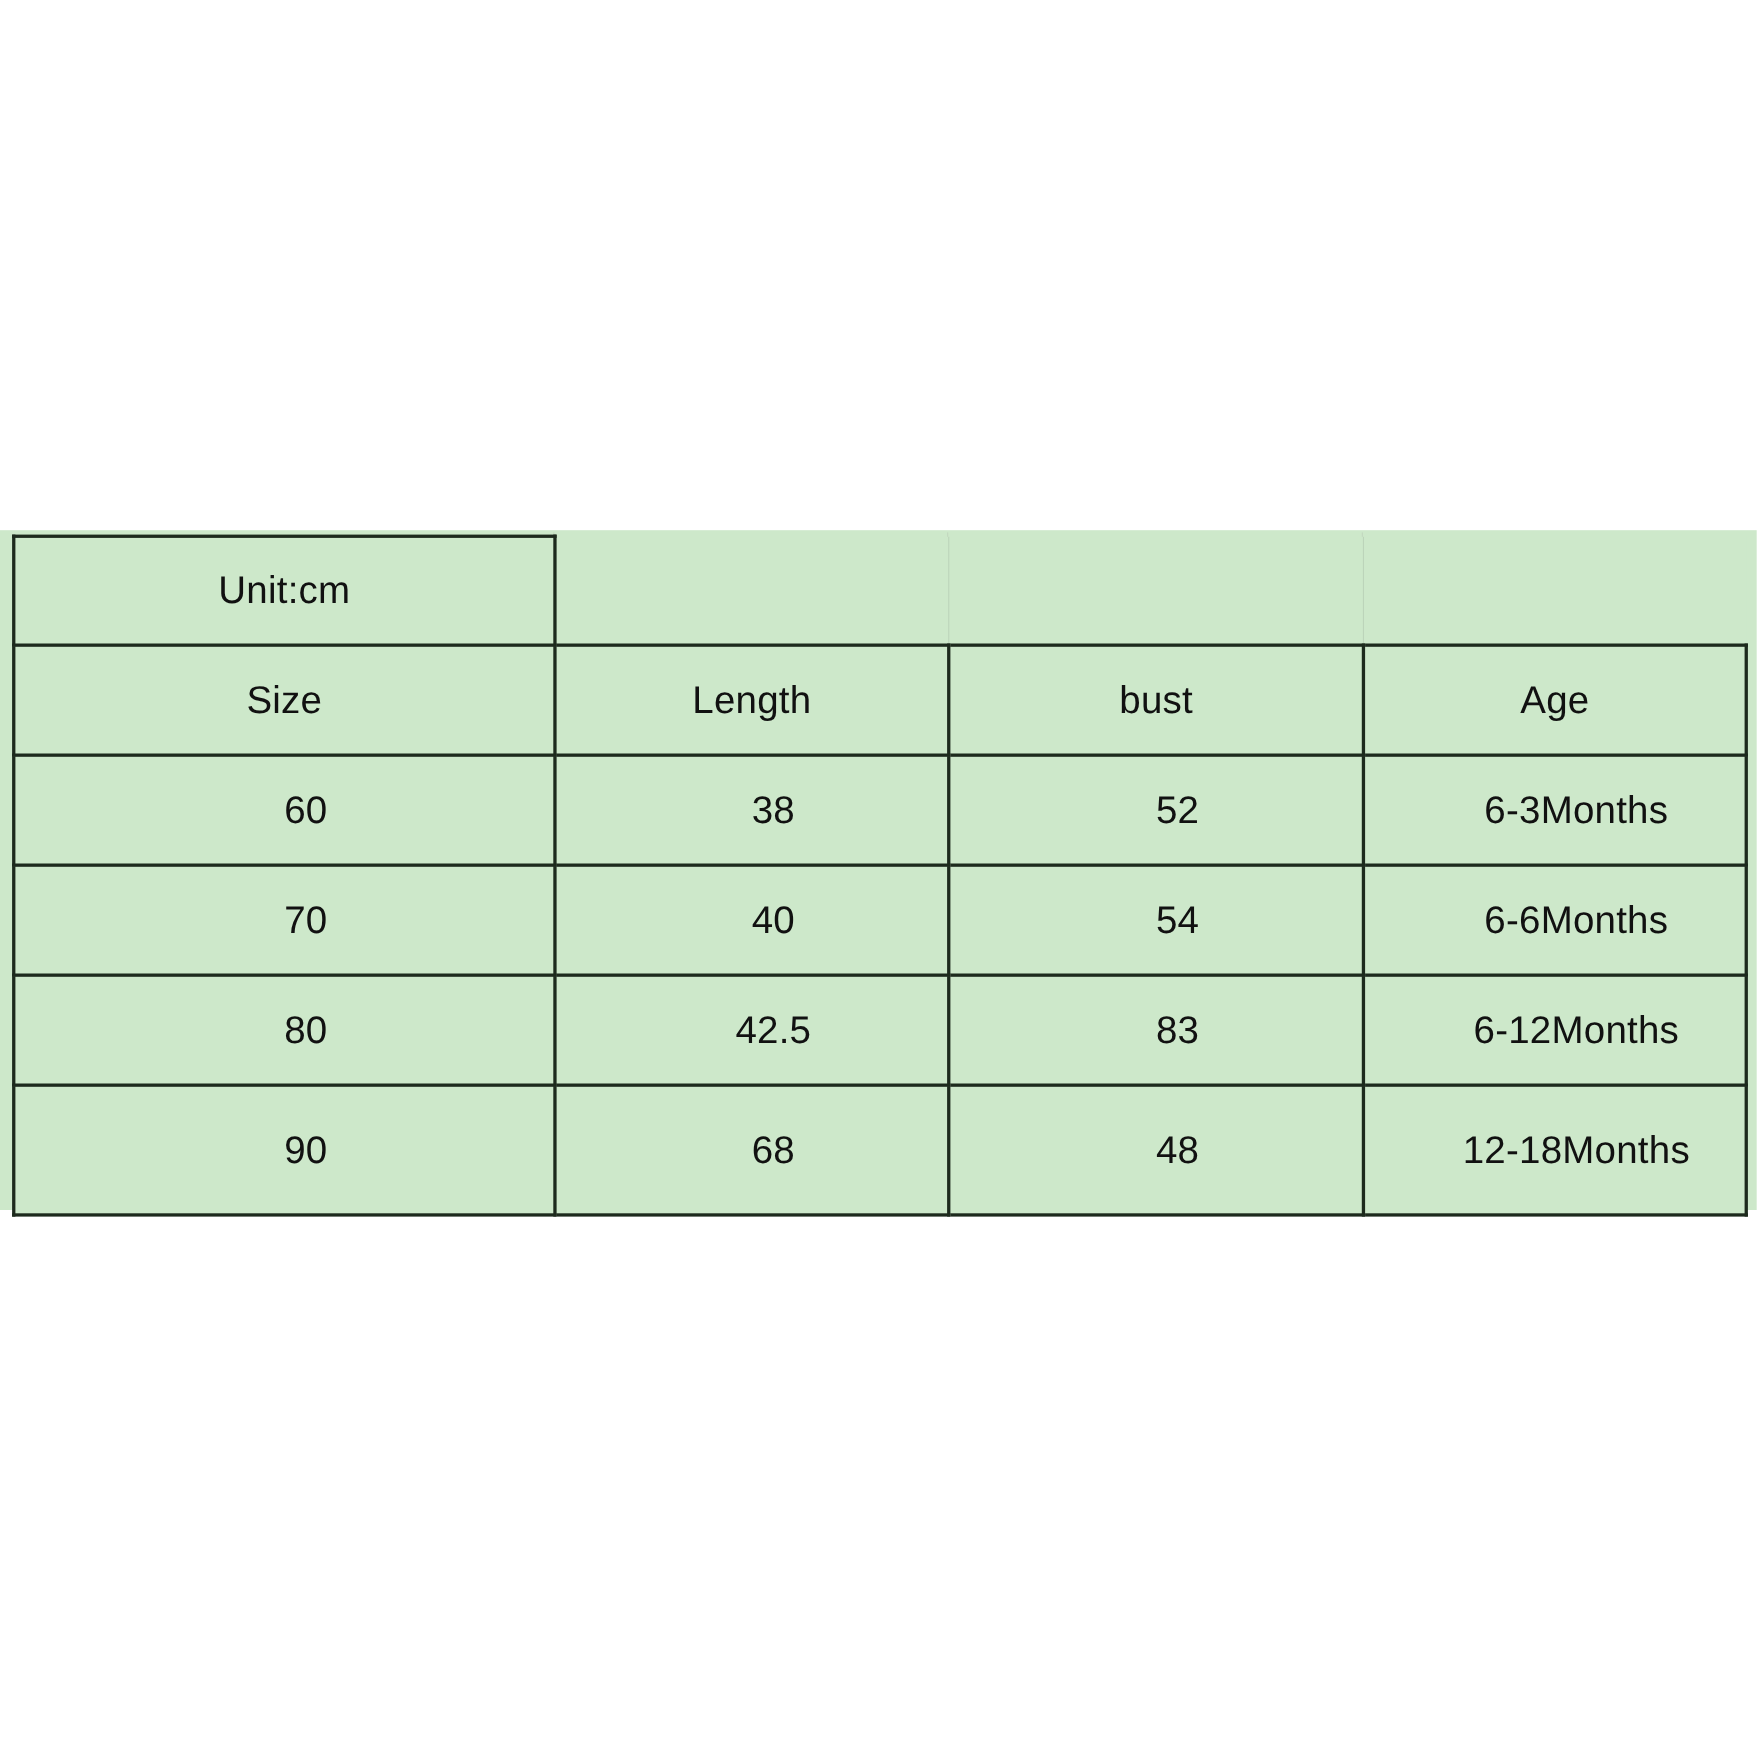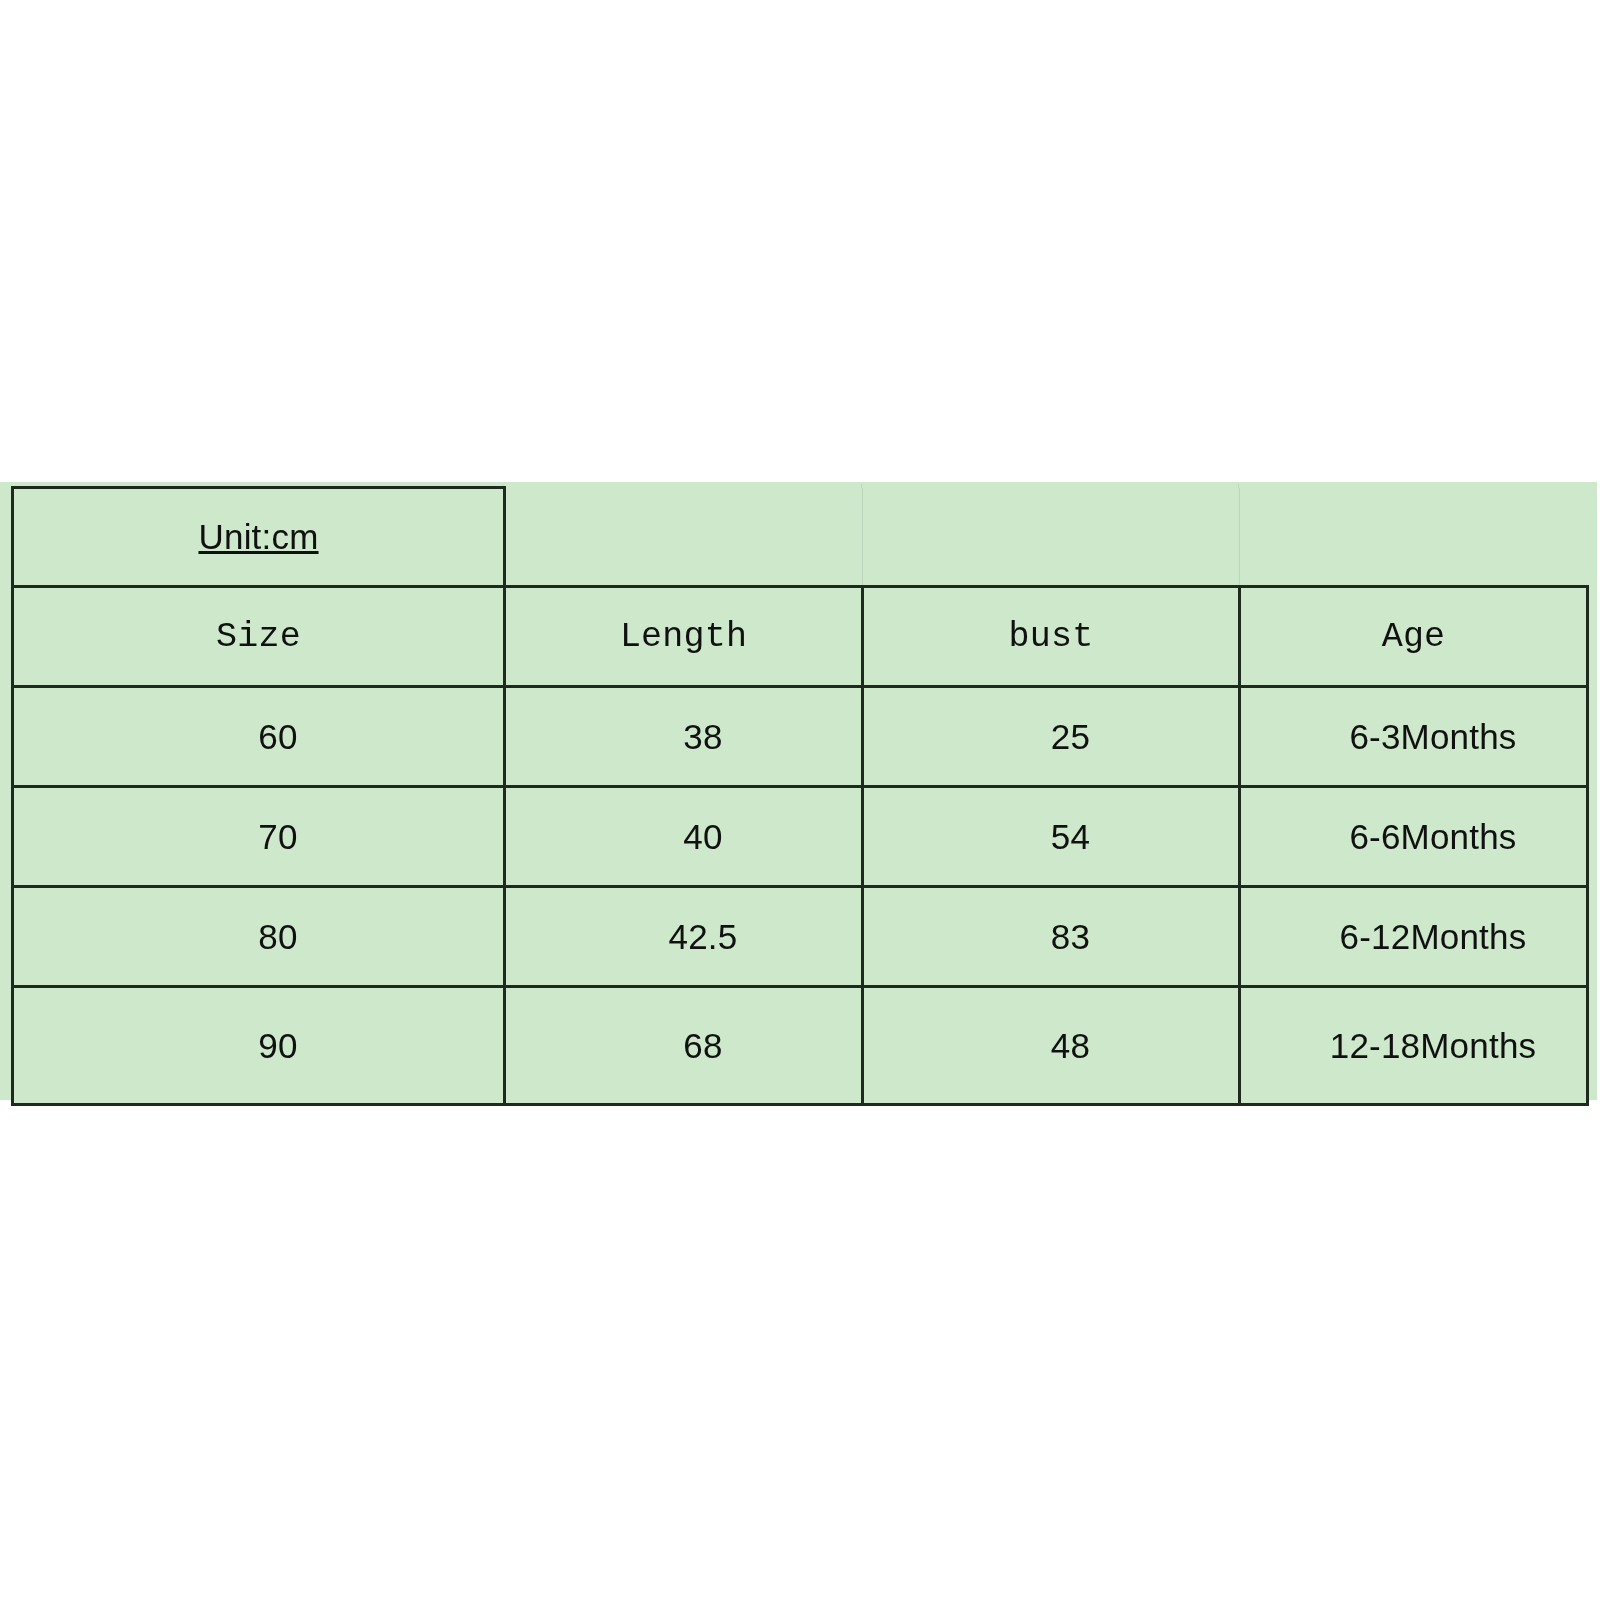--- a/index.html
+++ b/index.html
@@ -56,35 +56,35 @@
     border: 3px solid #1d2a1d;
   }
 
   
   col.c-size   { width: 492px; }
   col.c-length { width: 358px; }
   col.c-bust   { width: 377px; }
   col.c-age    { width: 348px; }
 
   
-  tr.unit-row td { height: 96px; text-decoration: underline; }
+  tr.unit-row td { height: 96px; }
 
   tr.unit-row td.unit-label {
     border: 3px solid #1d2a1d;
   }
   tr.unit-row td.unit-blank {
     border: 0;
     border-right: 1px solid #bcd4ba;
     background: #cde8ca;
   }
   tr.unit-row td.unit-blank.last {
     border-right: 0;
   }
 
-  tr.head-row td { height: 97px; font-family: Liberation Mono, monospace; }
+  tr.head-row td { height: 97px; }
   tr.body-row td { height: 97px; padding-left: 39px; }
   tr.body-row.last td { height: 115px; }
 
   
   .hairline {
     position: absolute;
     top: 4px;
     width: 1px;
     height: 94px;
     background: #c2d8bf;
@@ -120,21 +120,21 @@
       <tr class="head-row">
         <td>Size</td>
         <td>Length</td>
         <td>bust</td>
         <td>Age</td>
       </tr>
 
       <tr class="body-row">
         <td>60</td>
         <td>38</td>
-        <td>25</td>
+        <td>52</td>
         <td>6-3Months</td>
       </tr>
 
       <tr class="body-row">
         <td>70</td>
         <td>40</td>
         <td>54</td>
         <td>6-6Months</td>
       </tr>
 

